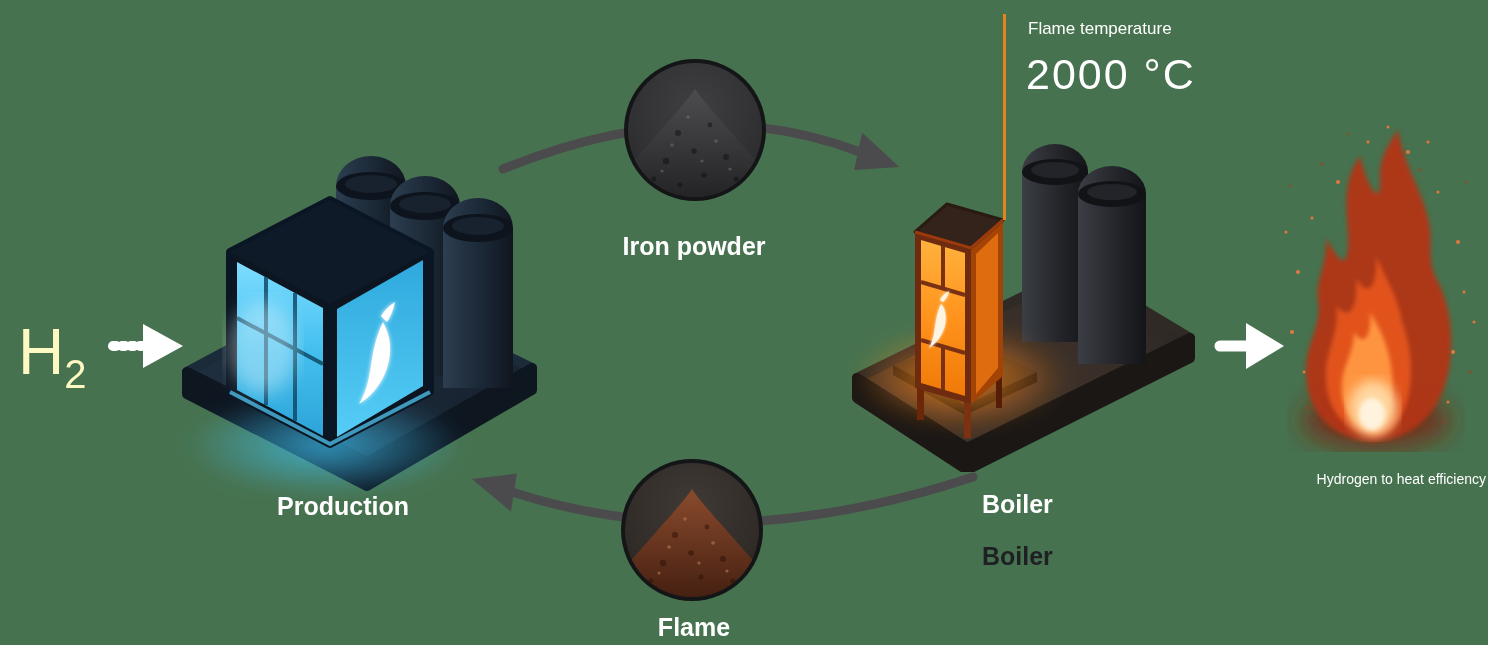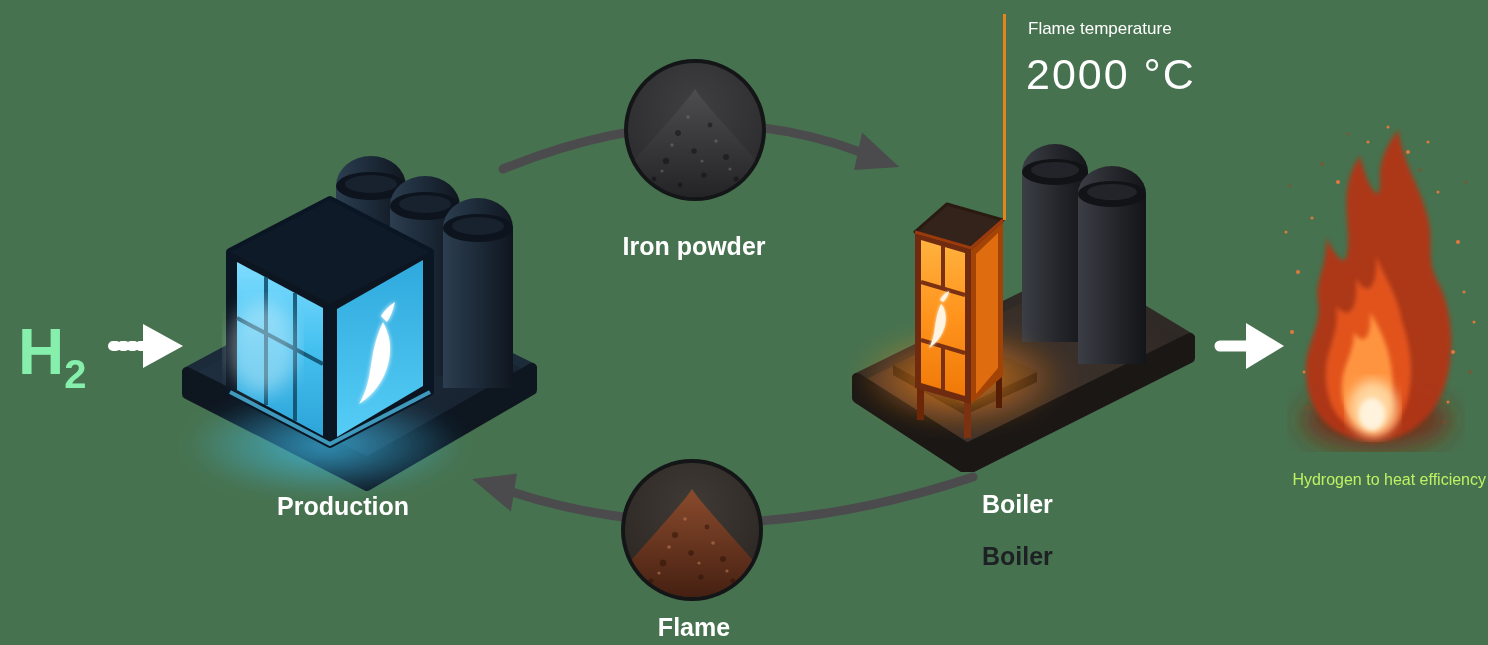--- a/index.html
+++ b/index.html
@@ -5,26 +5,26 @@
   html,body{margin:0;padding:0;}
   .canvas{
     position:relative; width:1488px; height:645px; overflow:hidden;
     background:#47724F;
     font-family:"Liberation Sans", sans-serif;
     color:#fff;
   }
   .abs{position:absolute;}
   .lbl{font-weight:bold; font-size:25px; color:#fff; white-space:nowrap;}
   .lbl-center{transform:translateX(-50%);}
-  .h2{left:18px; top:320px; font-weight:bold; font-size:64px; color:#86efac; line-height:1;}
+  .h2{left:18px; top:320px; font-weight:normal; font-size:64px; color:#fef9c3; line-height:1;}
   .h2 .sub{font-size:40px; vertical-align:-14px;}
   .flame-temp-line{left:1003px; top:14px; width:3px; height:206px; background:#E8821C;}
   .ft-label{left:1028px; top:19px; font-size:17px; font-weight:500; color:#fff;}
   .ft-value{left:1026px; top:50px; font-size:43px; font-weight:400; letter-spacing:2px; color:#fff;}
-  .eff-label{right:2px; top:471px; font-size:16px; font-weight:500; color:#bef264; text-align:right; white-space:nowrap;}
+  .eff-label{right:2px; top:471px; font-size:14px; font-weight:500; color:#ffffff; text-align:right; white-space:nowrap;}
   .eff-value{right:3px; top:498px; font-size:40px; font-weight:400; letter-spacing:1px; color:#fff; text-align:right;}
   .boiler-dark{color:#1E2124;}
   .chip{width:154px; height:154px;}
 </style>
 </head>
 <body>
 
 <div class="canvas">
 
   <svg class="abs" style="left:0;top:0;" width="1488" height="645" viewBox="0 0 1488 645">

